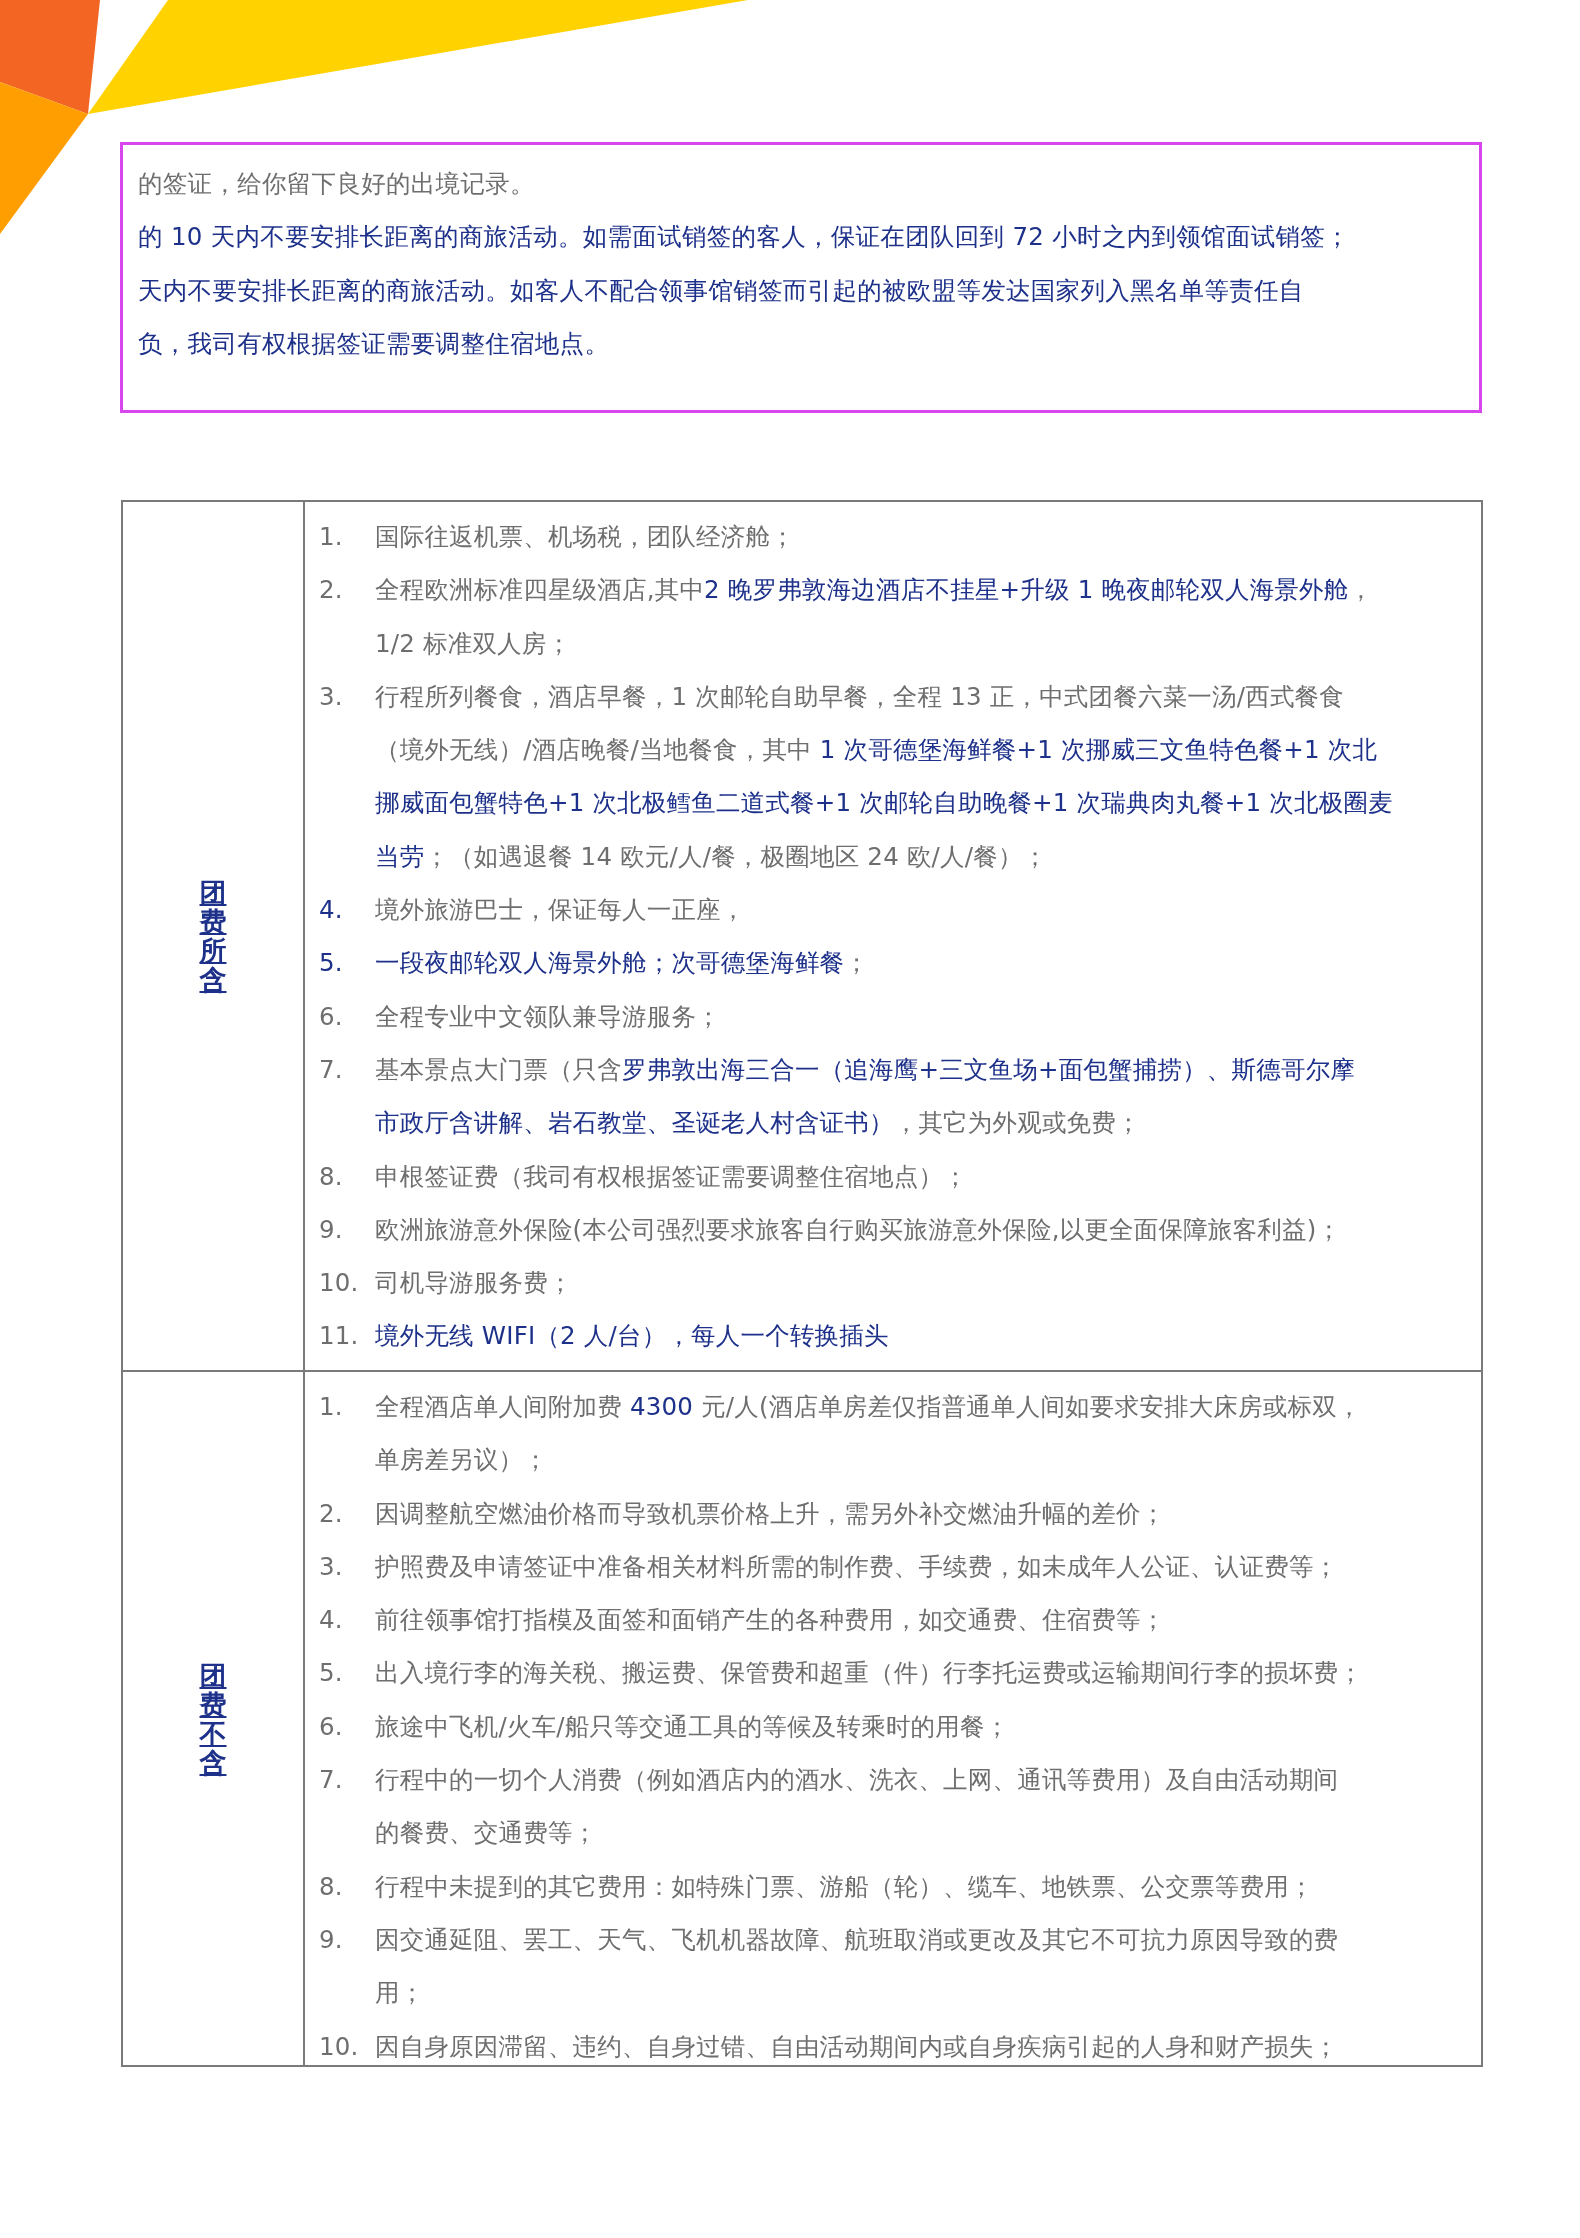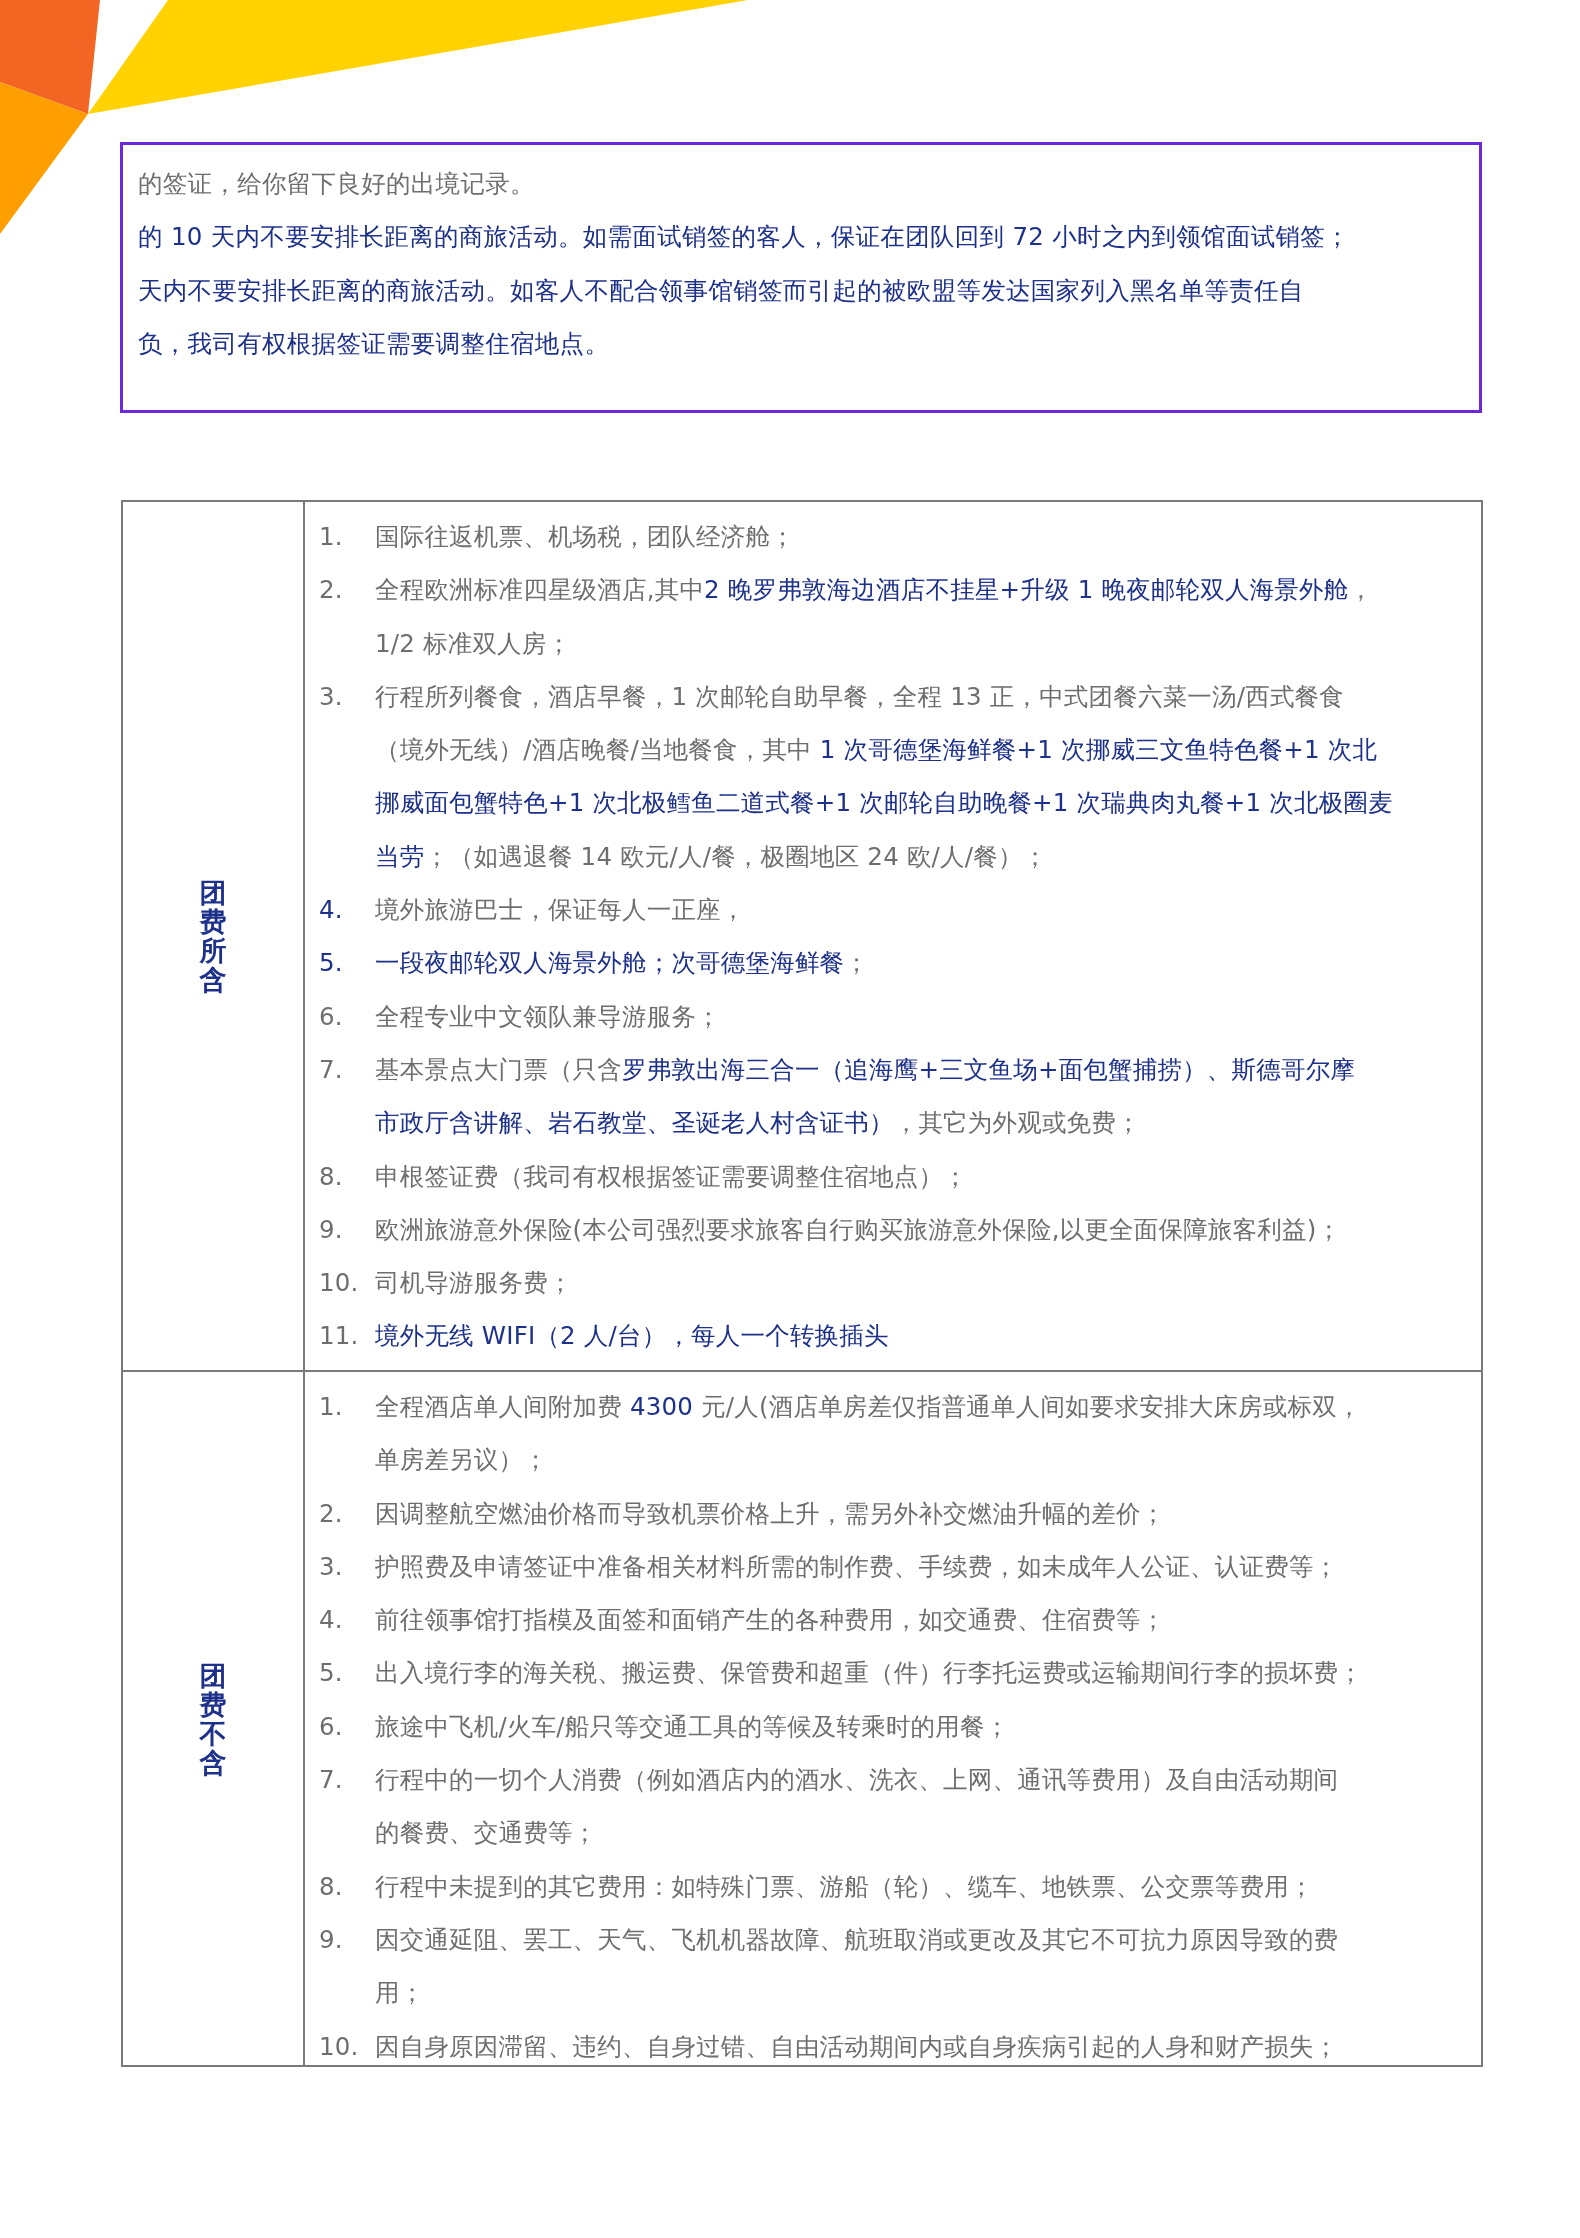--- a/index.html
+++ b/index.html
@@ -4,39 +4,39 @@
 <style>
   html, body { margin:0; padding:0; }
   body {
     width:1580px; height:2238px; position:relative; overflow:hidden;
     background:#ffffff;
     font-family: "DejaVu Sans", "Liberation Sans", sans-serif;
   }
   .deco { position:absolute; left:0; top:0; width:1580px; height:260px; }
   .notice {
     position:absolute; left:120px; top:142px; width:1356px; height:265px;
-    border:3px solid #6d28d9; background:#fff; box-sizing:content-box;
+    border:3px solid #d946ef; background:#fff; box-sizing:content-box;
     padding:0;
   }
   .notice-inner { position:absolute; left:15px; top:12px; right:12px; }
   .notice p {
     margin:0; font-size:24.5px; line-height:53.3px; height:53.3px;
     white-space:nowrap; letter-spacing:0.3px;
   }
   .gray { color:#6e6e6e; }
   .blue { color:#1e318a; }
   table.fees {
     position:absolute; left:121px; top:500px; width:1362px;
     border-collapse:collapse; table-layout:fixed;
   }
   table.fees td { border:2px solid #7a7a7a; vertical-align:top; padding:0; }
   td.label-cell { width:180px; vertical-align:middle !important; text-align:center; }
   .vlabel {
     display:inline-block; color:#1e318a; font-weight:bold;
-    font-size:27px; line-height:29px; width:30px; word-break:break-all;
+    font-size:27px; line-height:29px; width:30px; word-break:break-all;text-decoration:underline;
   }
   .items { padding:8px 0 8px 0; }
   .row { position:relative; padding-left:70px; font-size:24.5px; line-height:53.3px; color:#6e6e6e; white-space:nowrap; letter-spacing:0.2px; }
   .row .num { position:absolute; left:14px; top:0; width:52px; }
   .row .line { display:block; height:53.3px; }
   .s1 .items { height:852px; }
   .s2 .items { height:677px; }
 </style>
 </head>
 <body>

